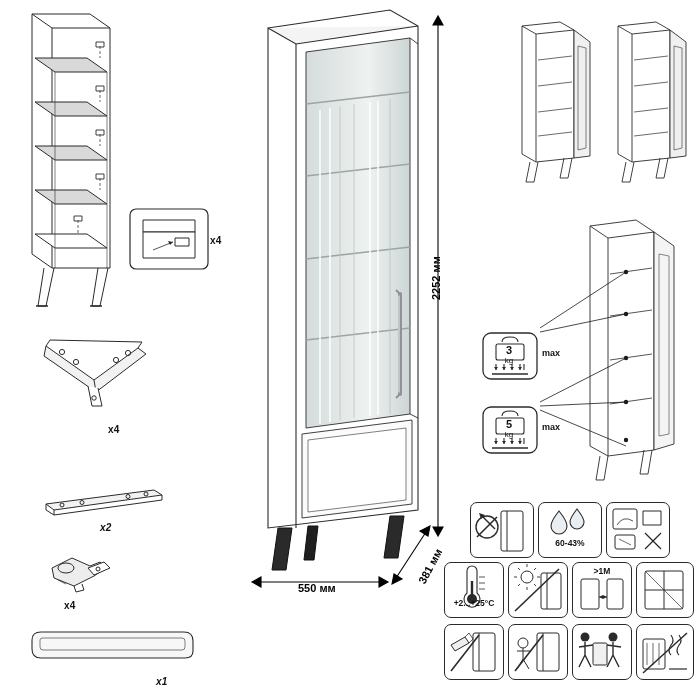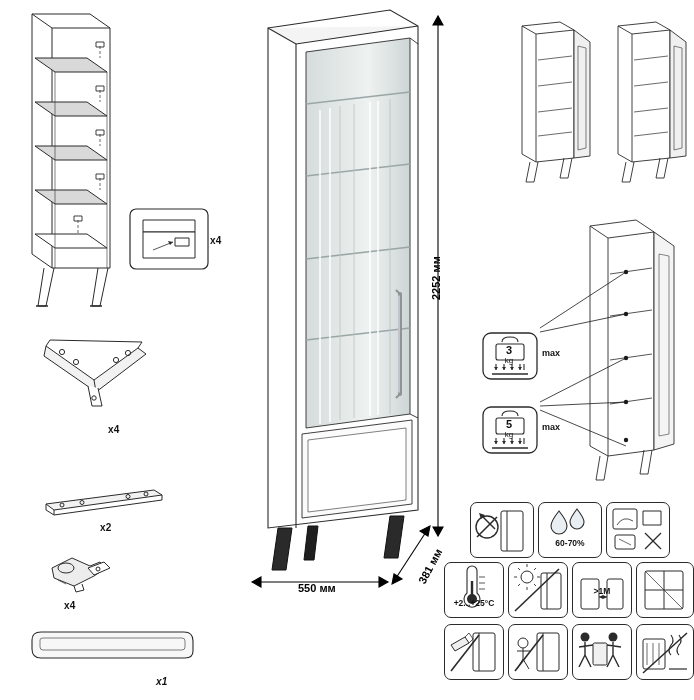--- a/index.html
+++ b/index.html
@@ -145,21 +145,21 @@
     <path d="M4 18 L112 4 L120 9 L12 24 Z" fill="#f2f2f2"></path>
     <path d="M4 18 L4 24 L12 29 L12 24"></path>
     <path d="M120 9 L120 14 L12 29"></path>
     <circle cx="20" cy="19" r="2"></circle>
           <circle cx="40" cy="16.5" r="2"></circle>
     <circle cx="86" cy="10.5" r="2"></circle>
           <circle cx="104" cy="8" r="2"></circle>
   </g>
 </svg>
 </div>
-<div class="lbl" style="left:96px;top:522px;">x2</div>
+<div class="lbl" style="left:96px;top:522px;font-style:italic;">x2</div>
 
 <div class="abs" style="left:40px;top:548px;">
 <svg width="90" height="56" viewBox="0 0 90 56">
   <g fill="none" stroke="#2b2b2b" stroke-width="1">
     <path d="M8 20 L28 10 L46 18 L56 14 L62 20 L50 28 L30 38 L10 30 Z" fill="#ededed"></path>
     <ellipse cx="22" cy="20" rx="8" ry="5"></ellipse>
     <path d="M44 20 L60 14 L66 20 L50 27 Z" fill="#fff"></path>
     <path d="M30 38 L32 44 L40 42 L38 36"></path>
     <circle cx="54" cy="21" r="2"></circle>
     <path d="M14 32 L22 36" stroke-width="0.7"></path>
@@ -413,21 +413,21 @@
 </div>
 
 <div class="icon-cell" style="left:534px;top:502px;width:64px;height:56px;">
   <svg width="62" height="54" viewBox="0 0 62 54">
     <g fill="none" stroke="#2b2b2b" stroke-width="1.1">
       <path d="M20 8 q8 10 8 15 a8 8 0 0 1 -16 0 q0 -5 8 -15 Z" fill="#e9eef2"></path>
       <path d="M38 6 q7 9 7 13 a7 7 0 0 1 -14 0 q0 -4 7 -13 Z" fill="#e9eef2"></path>
     </g>
   </svg>
 </div>
-<div class="icon-txt" style="left:534px;top:538px;width:64px;">60-70%</div>
+<div class="icon-txt" style="left:534px;top:538px;width:64px;">60-43%</div>
 
 <div class="icon-cell" style="left:602px;top:502px;width:64px;height:56px;">
   <svg width="62" height="54" viewBox="0 0 62 54">
     <g fill="none" stroke="#2b2b2b" stroke-width="1">
       <rect x="6" y="6" width="24" height="20" rx="2" fill="#fff"></rect>
       <path d="M10 22 q6 -10 16 -4" stroke-width="0.8"></path>
       <path d="M36 8 L54 8 L54 22 L36 22 Z" fill="#fff"></path>
       <path d="M38 30 L54 46" stroke-width="1.2"></path>
       <path d="M54 30 L38 46" stroke-width="1.2"></path>
       <rect x="8" y="32" width="20" height="14" rx="2" fill="#fff"></rect>
@@ -473,21 +473,21 @@
   <svg width="58" height="54" viewBox="0 0 58 54">
     <g fill="none" stroke="#2b2b2b" stroke-width="1">
       <rect x="8" y="16" width="18" height="30" rx="2" fill="#fff"></rect>
       <rect x="34" y="16" width="16" height="30" rx="2" fill="#fff"></rect>
       <path d="M26 34 L34 34" stroke-width="0.9"></path>
       <path d="M26 34 l4 -2 l0 4 z" fill="#2b2b2b" stroke="none"></path>
       <path d="M34 34 l-4 -2 l0 4 z" fill="#2b2b2b" stroke="none"></path>
     </g>
   </svg>
 </div>
-<div class="icon-txt" style="left:568px;top:566px;width:60px;margin-top:20px;">&gt;1М</div>
+<div class="icon-txt" style="left:568px;top:566px;width:60px;">&gt;1М</div>
 
 <div class="icon-cell" style="left:632px;top:562px;width:58px;height:56px;">
   <svg width="56" height="54" viewBox="0 0 56 54">
     <g fill="none" stroke="#2b2b2b" stroke-width="1">
       <rect x="8" y="8" width="38" height="38" rx="2" fill="#fff"></rect>
       <path d="M27 8 L27 46 M8 27 L46 27"></path>
       <path d="M8 8 L46 46" stroke-width="0.7"></path>
     </g>
   </svg>
 </div>

